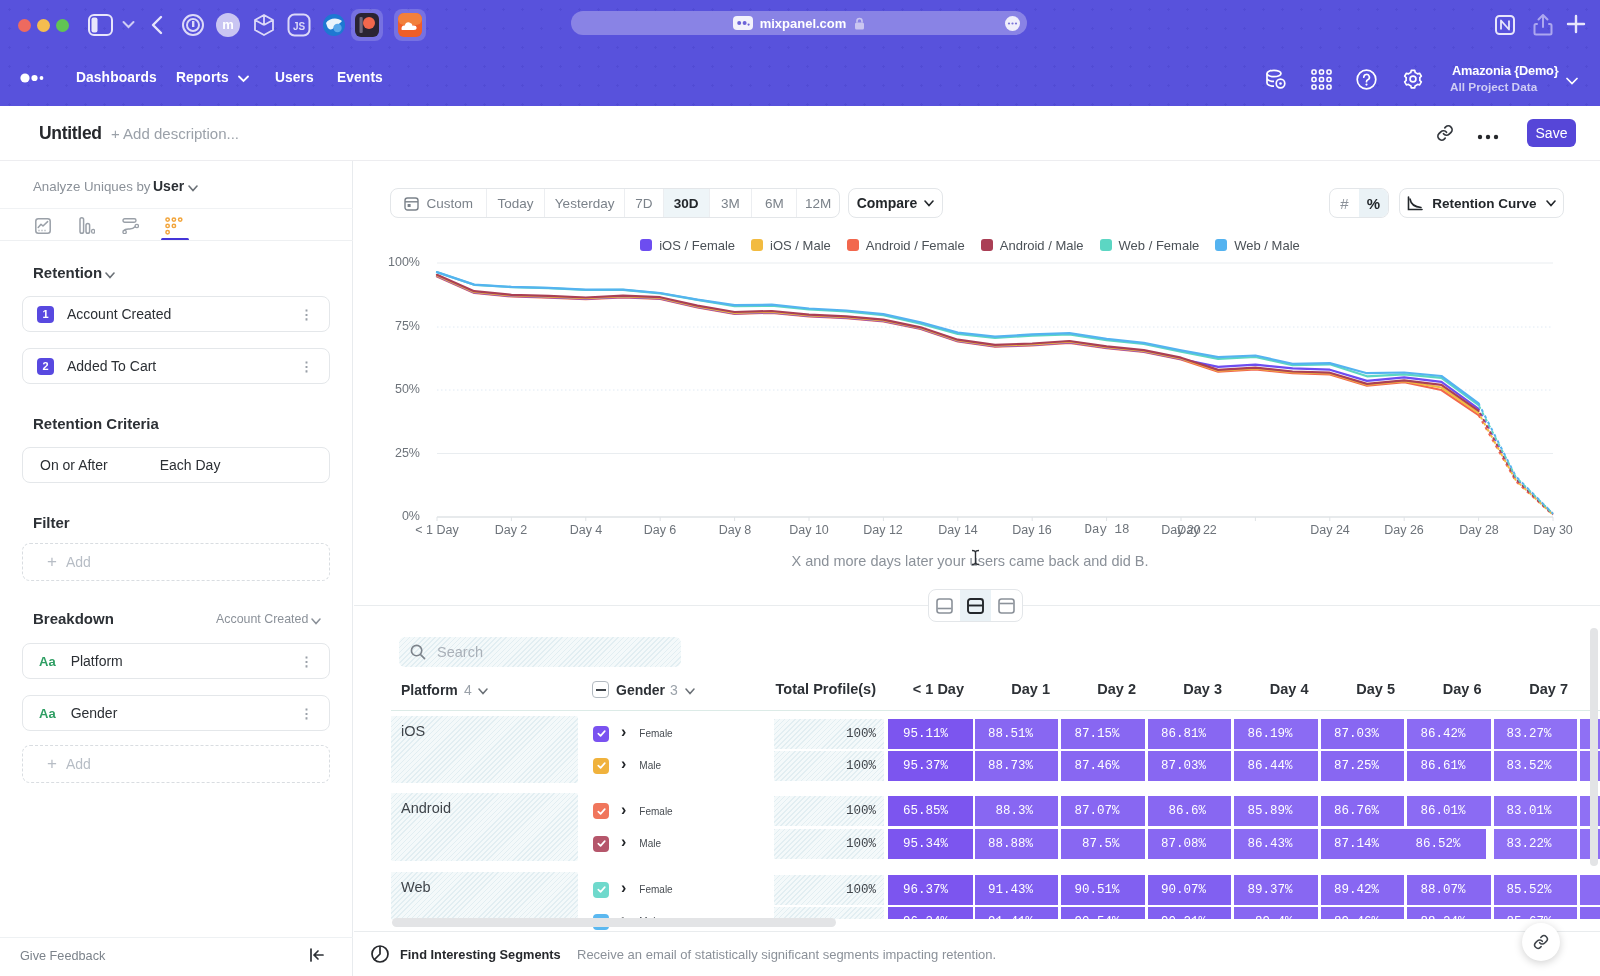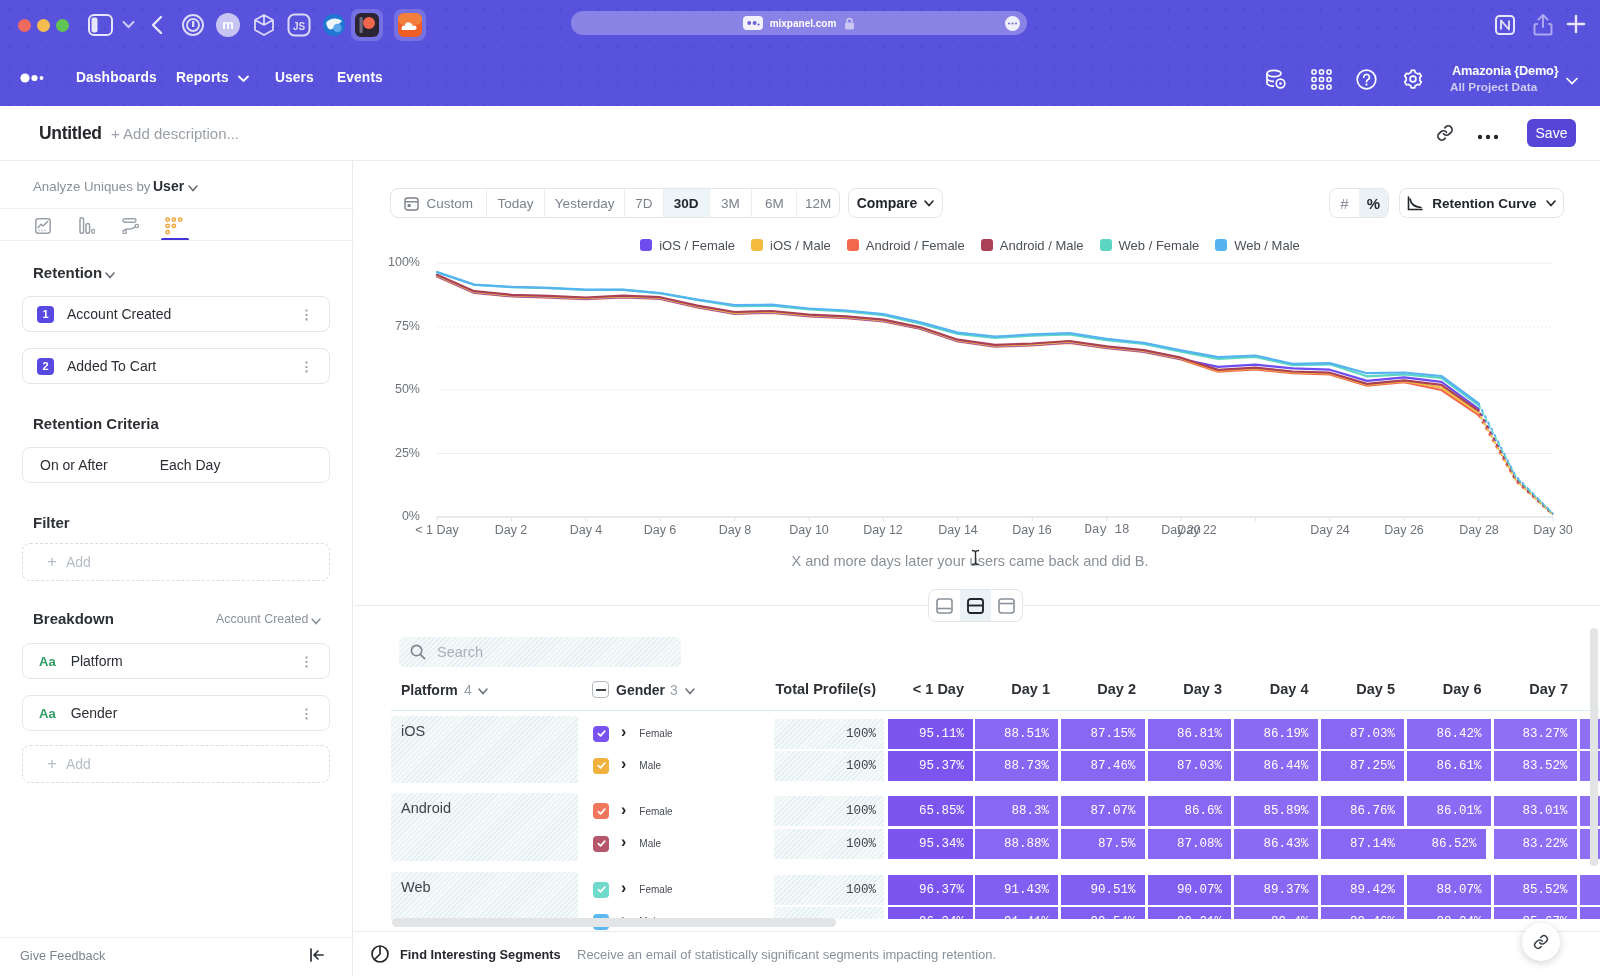--- a/index.html
+++ b/index.html
@@ -2,21 +2,21 @@
 <html><head><meta charset="utf-8">
 <style>
 * { margin:0; padding:0; box-sizing:border-box; }
 html,body { width:1600px; height:976px; overflow:hidden; font-family:"Liberation Sans",sans-serif; background:#fff; }
 .abs { position:absolute; }
 
 #chrome { position:absolute; left:0; top:0; width:1600px; height:106px; background:#5852dc; background-image:radial-gradient(#514bd4 1px, rgba(0,0,0,0) 1.2px); background-size:19px 19px; }
 .tl { position:absolute; top:18.5px; width:13px; height:13px; border-radius:50%; }
 .exticon { position:absolute; top:13px; width:24px; height:24px; }
 .extbg { position:absolute; top:9px; width:32px; height:32px; border-radius:8px; background:rgba(255,255,255,0.18); }
-#urlpill { position:absolute; left:571px; top:11px; width:456px; height:24px; border-radius:12px; background:#8983e5; display:flex; align-items:center; justify-content:center; color:#fff; font-size:10px; font-weight:700; }
+#urlpill { position:absolute; left:571px; top:11px; width:456px; height:24px; border-radius:12px; background:#8983e5; display:flex; align-items:center; justify-content:center; color:#fff; font-size:13px; font-weight:700; }
 #urldots { position:absolute; right:7px; top:4.5px; width:15px; height:15px; border-radius:50%; background:#f0effb; }
 .navitem { position:absolute; top:70px; color:#fff; font-size:13.8px; font-weight:700; letter-spacing:0.1px; }
 #searchpill { position:absolute; left:572px; top:59px; width:447px; height:32px; border-radius:8px; background:#564ed2; border:1px solid #8d86e8; color:#fff; }
 #projname { position:absolute; left:1452px; top:63px; color:#fff; font-size:12.8px; font-weight:700; letter-spacing:-0.2px; }
 #projdata { position:absolute; left:1450px; top:80px; color:#cfccf4; font-size:11.8px; font-weight:600; }
 
 #titlerow { position:absolute; left:0; top:106px; width:1600px; height:55px; background:#fff; border-bottom:1px solid #ededf0; }
 #savebtn { position:absolute; left:1527px; top:13px; width:49px; height:28px; border-radius:6px; background:#5646d8; color:#fff; font-size:14px; font-weight:500; text-align:center; line-height:28px; }
 
 #sidebar { position:absolute; left:0; top:161px; width:353px; height:815px; background:#fff; border-right:1px solid #e8ebee; }
@@ -35,21 +35,21 @@
 .seg30 { background:#eef5f8; color:#23272b; font-weight:700; }
 .btn { position:absolute; top:27px; height:30px; border:1px solid #e3e6e9; border-radius:8px; background:#fff; display:flex; align-items:center; justify-content:center; font-size:14px; color:#23272b; font-weight:600; }
 .yl { position:absolute; right:1180px; width:70px; font-size:12.5px; color:#6d737a; text-align:right; }
 .yl,.xl { position:absolute; }
 .xl { width:80px; text-align:center; font-size:12.5px; color:#6d737a; }
 .li { display:inline-flex; align-items:center; margin:0 8px; font-size:13px; color:#4b5157; }
 .lsq { width:12px; height:12px; border-radius:3px; margin-right:7px; display:inline-block; }
 
 .hatch { background:repeating-linear-gradient(135deg,#e2eef2 0px,#e2eef2 1.2px,#f4f9fa 1.2px,#f4f9fa 3.6px); }
 .th { position:absolute; top:681px; width:90px; text-align:right; font-size:14.5px; font-weight:700; color:#2d3136; }
-.dc { position:absolute; color:#fff; font-family:"Liberation Mono",monospace; font-size:12.5px; text-align:right; padding-right:9px; line-height:30px; overflow:hidden; }
+.dc { position:absolute; color:#fff; font-family:"Liberation Mono",monospace; font-size:12.5px; text-align:right; padding-right:25px; line-height:30px; overflow:hidden; }
 .tp { position:absolute; width:110px; text-align:right; font-family:"Liberation Mono",monospace; font-size:12.5px; color:#3f444a; line-height:30px; padding-right:8px; box-sizing:border-box; }
 .pg { position:absolute; left:391px; width:187px; border-radius:2px; }
 .pg span { position:absolute; left:10px; top:7px; font-size:14.5px; color:#3f444a; }
 .gr { position:absolute; left:593px; height:32px; display:flex; align-items:center; }
 .cb { width:16px; height:16px; border-radius:4px; display:inline-flex; align-items:center; justify-content:center; }
 .ch { color:#1f2226; font-size:16px; font-weight:700; margin:0 0 3px 12px; }
 .gl { font-size:10px; color:#474c52; margin-left:13px; }
 svg { display:block; }
 </style></head>
 <body>

